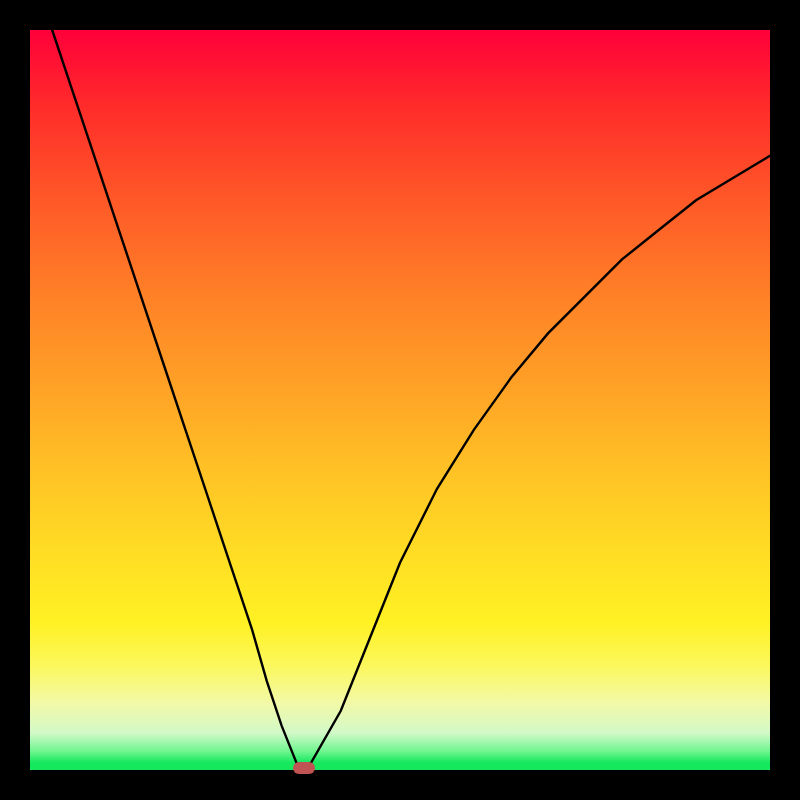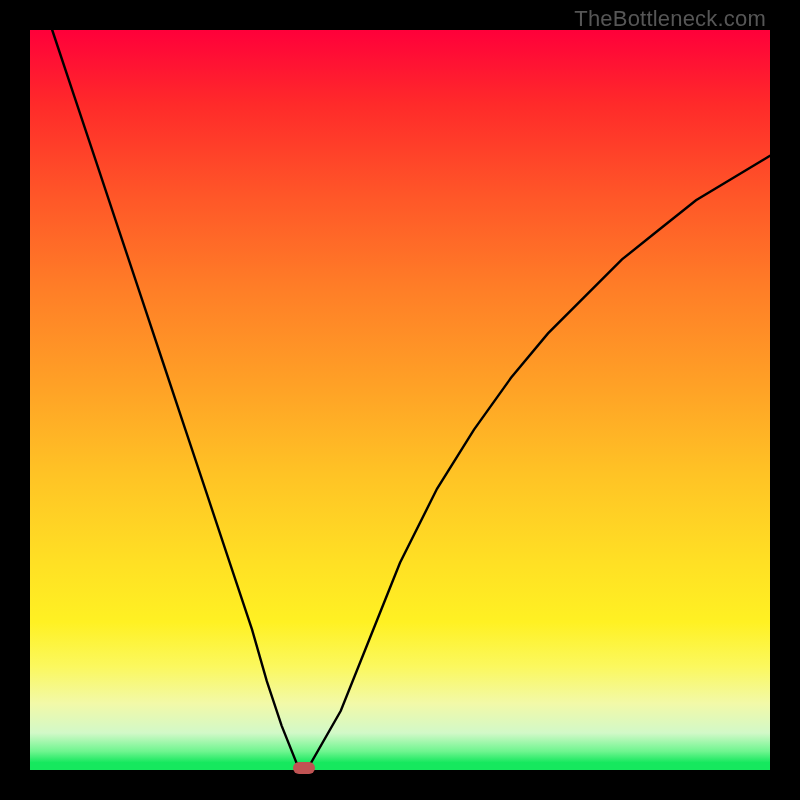--- a/index.html
+++ b/index.html
@@ -61,14 +61,13 @@
 </head>
 <body>
 
 <div class="frame">
   <div class="plot-area">
     <svg class="curve" viewBox="0 0 740 740">
       <path id="curve-path" fill="none" stroke="#000" stroke-width="2.4" stroke-linecap="round" d="M22.2 0.0 L44.4 66.6 L66.6 133.2 L88.8 199.8 L111.0 266.4 L133.2 333.0 L155.4 399.6 L177.6 466.2 L199.8 532.8 L222.0 599.4 L236.8 651.2 L251.6 695.6 L266.4 732.6 L273.8 740.0 L281.2 732.6 L310.8 680.8 L340.4 606.8 L370.0 532.8 L407.0 458.8 L444.0 399.6 L481.0 347.8 L518.0 303.4 L555.0 266.4 L592.0 229.4 L629.0 199.8 L666.0 170.2 L703.0 148.0 L740.0 125.8"></path>
     </svg>
     <div id="marker" class="marker" style="left: 262.8px; top: 732px; background: rgb(192, 83, 83);"></div>
   </div>
-  <div class="watermark">TheBottleneck.com</div>
 </div>
 
 </body></html>

